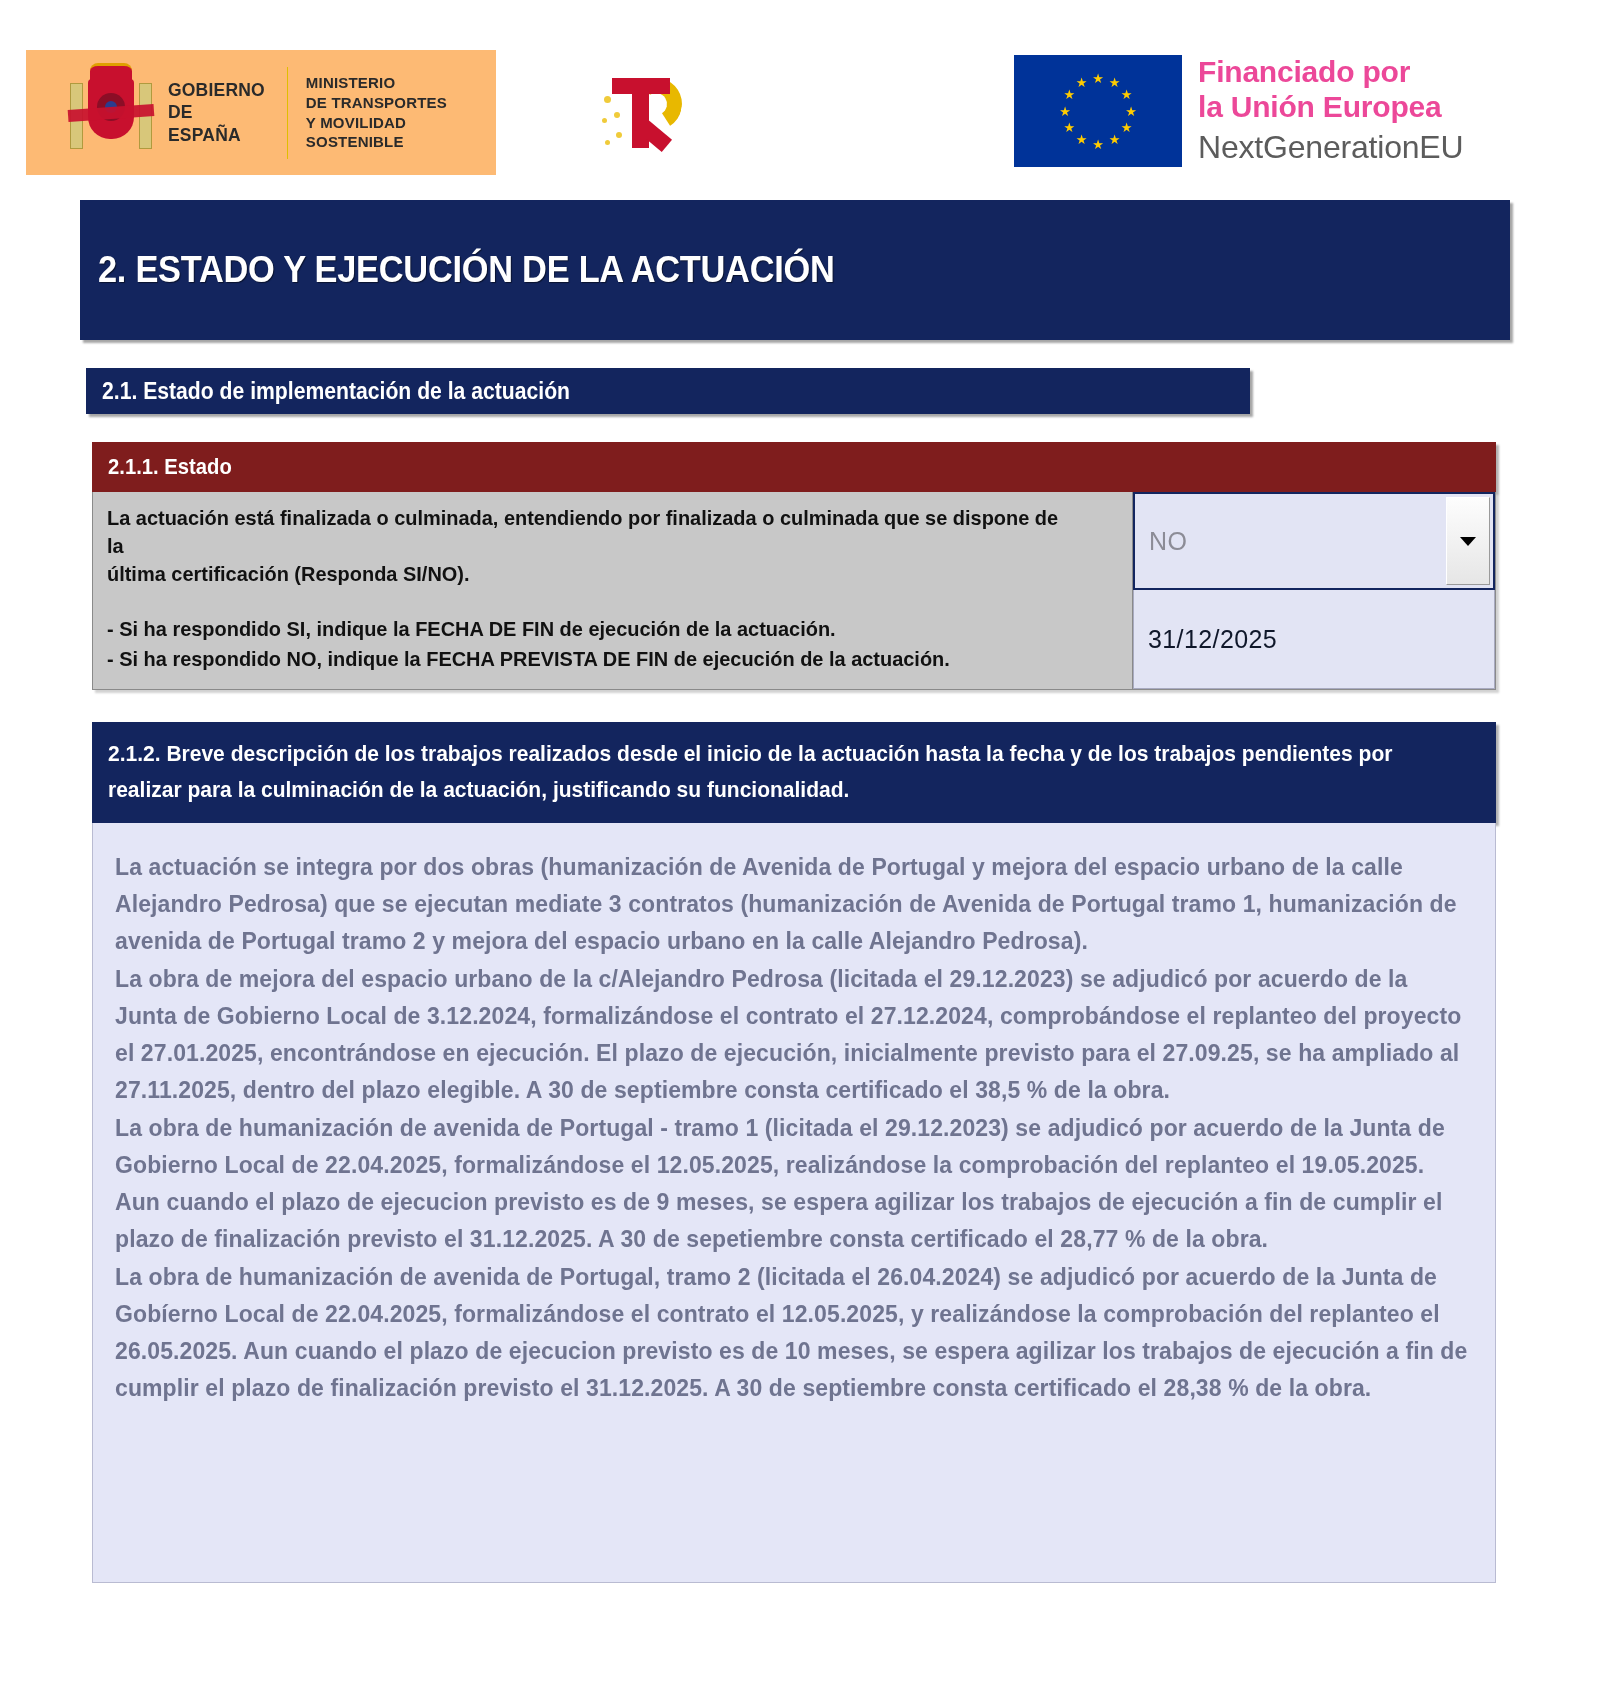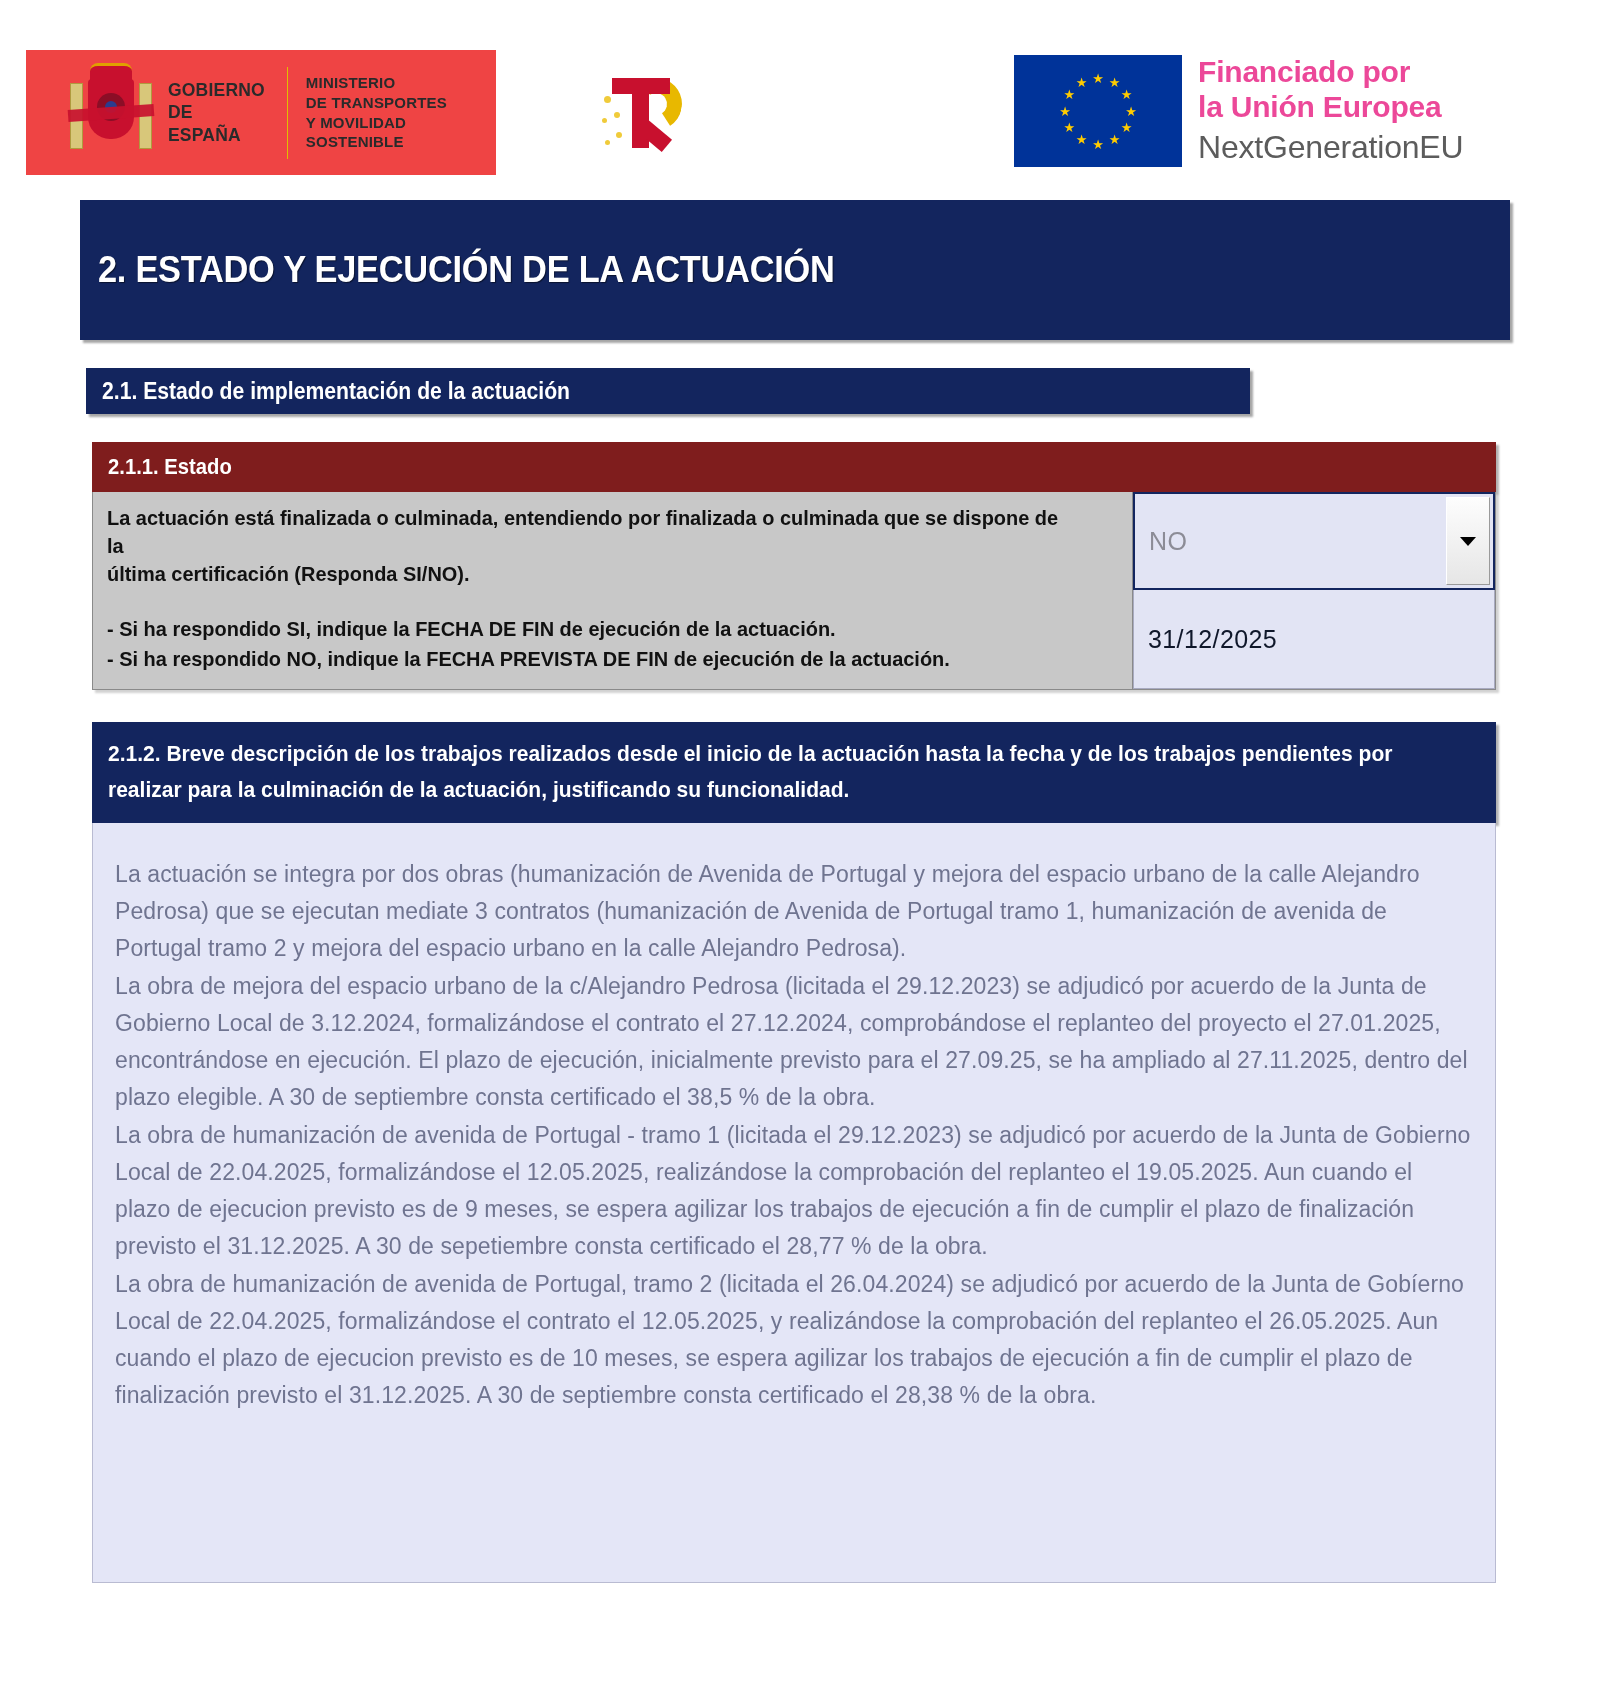--- a/index.html
+++ b/index.html
@@ -23,21 +23,21 @@
     height: 200px;
     width: 1600px;
   }
   
   .logo-spain {
     position: absolute;
     left: 26px;
     top: 50px;
     width: 470px;
     height: 125px;
-    background: #ef4444;
+    background: #fdba74;
     display: flex;
     align-items: center;
   }
   .coat {
     width: 86px;
     height: 104px;
     margin-left: 42px;
     margin-right: 14px;
     position: relative;
     flex: none;
@@ -397,21 +397,22 @@
     transform-origin: left center;
   }
   .desc-box {
     margin-left: 12px;
     width: 1404px;
     min-height: 760px;
     background: #E4E6F7;
     border: 1px solid #B9BBD2;
     border-top: none;
     box-sizing: border-box;
-    padding: 33px 24px 20px 22px;
+    padding: 26px 24px 20px 22px;
+    font-weight: bold;
   }
   .desc-box p {
     margin: 0;
     font-size: 23px;
     line-height: 1.62;
     color: #6F7490;
     letter-spacing: .1px;
   }
   .desc-box p + p { margin-top: 0; }
 </style>

